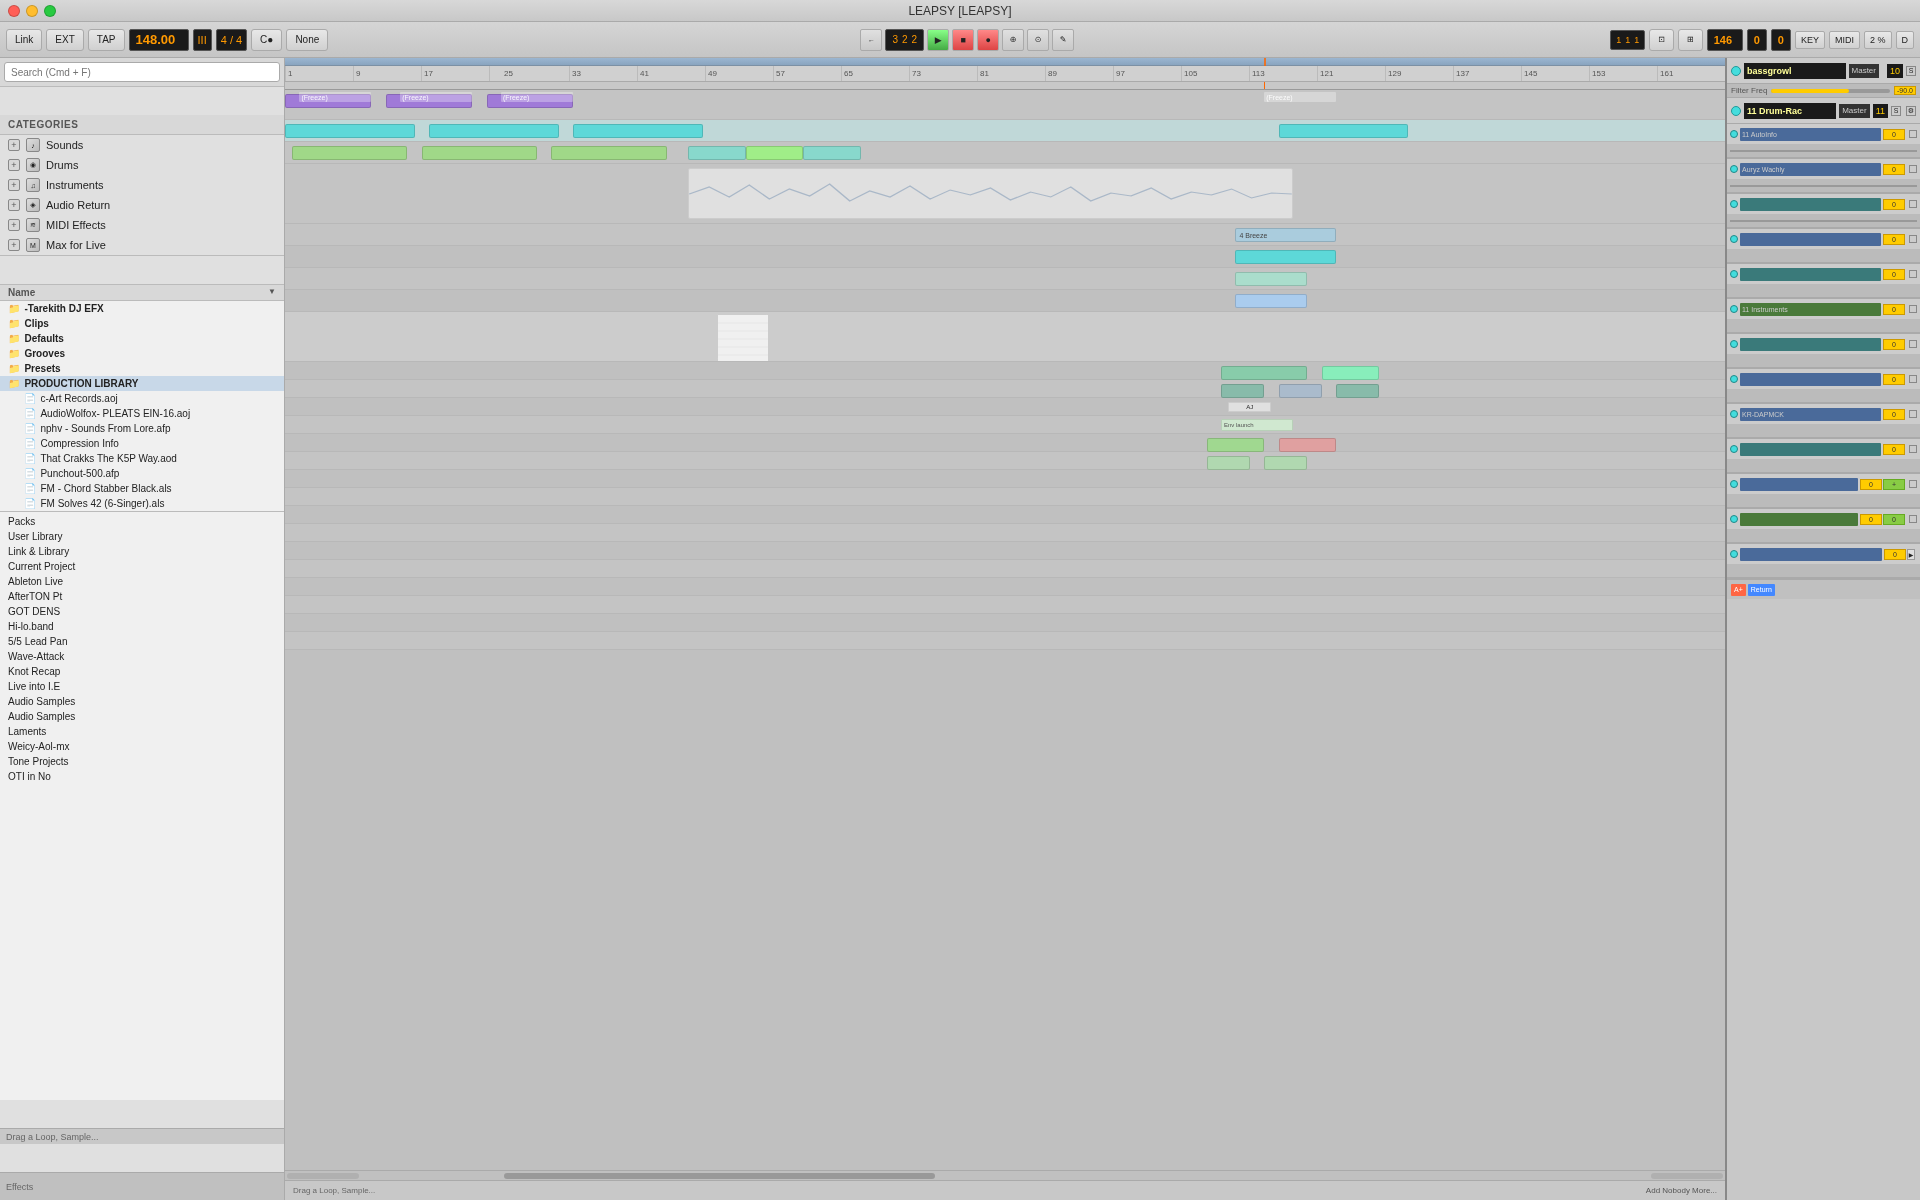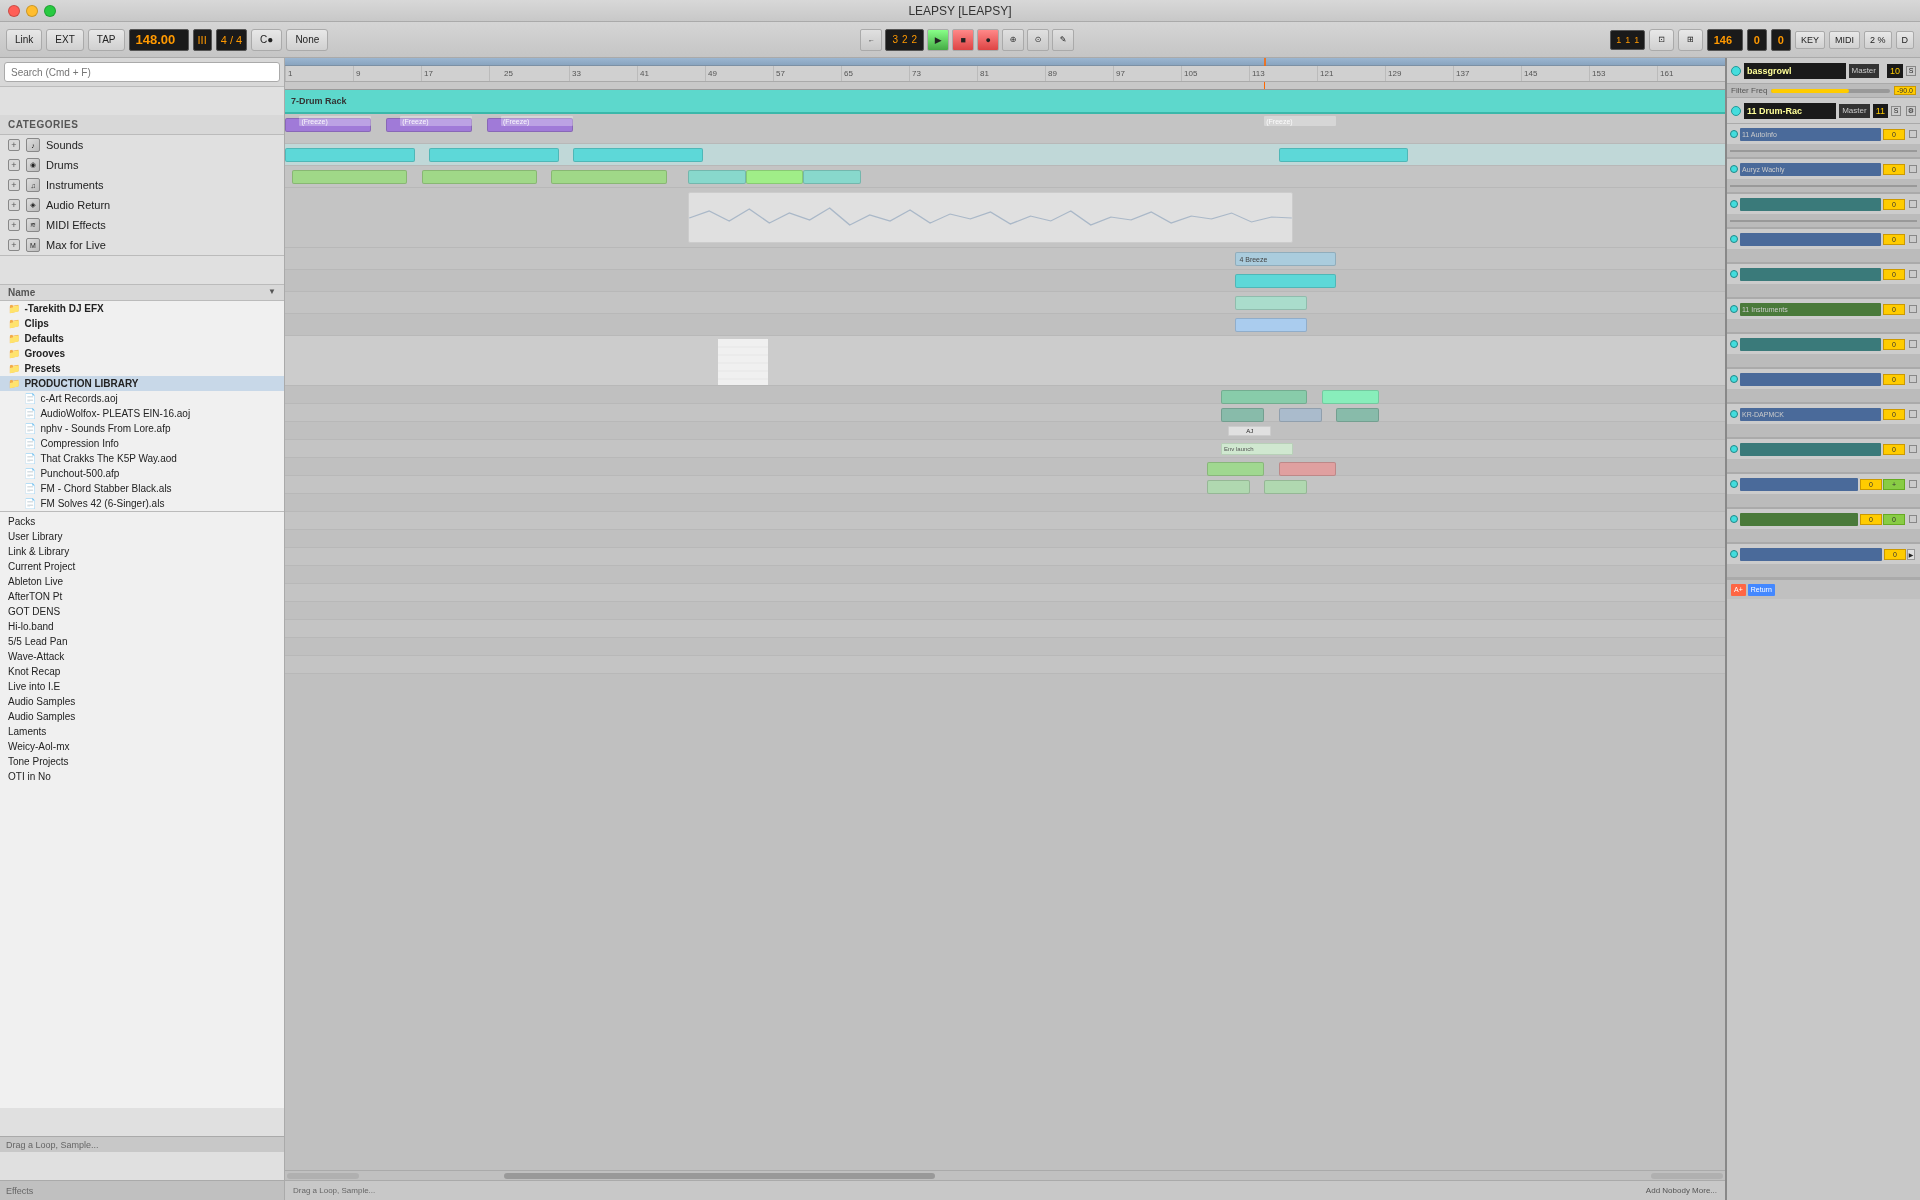--- a/index.html
+++ b/index.html
@@ -663,21 +663,21 @@
         <div class="file-item">
             <span>OTI in No</span>
           </div>
       </div>
     </div>
 
     <div class="status-bar" style="height:16px; background:#c8c8c8; border-top:1px solid #aaa; font-size:9px; color:#666; padding:0 6px;">
       <span>Drag a Loop, Sample...</span>
     </div>
 
-    <div style="height:20px; background:#c0c0c0; border-top:1px solid #aaa; display:flex; align-items:center; padding:0 6px; font-size:9px; color:#666;">
+    <div style="height:28px; background:#c0c0c0; border-top:1px solid #aaa; display:flex; align-items:center; padding:0 6px; font-size:9px; color:#666;">
       <span>Effects</span>
     </div>
   </div>
 
   <div class="arr-main">
 
     <div class="arr-top-ruler">
 
       <div style="height:8px; background:#b8c8d8; border-bottom:1px solid #999; position:relative; flex-shrink:0;">
         <div style="position:absolute; left:0; right:0; top:0; height:8px; background:linear-gradient(to bottom, #88aacc, #6688aa); opacity:0.6;"></div>
@@ -706,23 +706,20 @@
         <div class="arr-ruler-mark rm" style="width:4.76%;">145</div>
         <div class="arr-ruler-mark rm" style="width:4.76%;">153</div>
         <div class="arr-ruler-mark rm" style="width:4.76%;">161</div>
       </div>
 
       <div style="height:8px; background:#c8c8c8; position:relative; flex-shrink:0;">
         <div style="position:absolute; left:68%; width:1px; top:0; height:8px; background:#ff6600;"></div>
       </div>
     </div>
 
-    <div style="height:24px; background:#5dd8cc; border-bottom:2px solid #3ab8aa; display:flex; align-items:center; padding:0 6px; flex-shrink:0;">
-      <span style="font-size:9px; color:#333; font-weight:bold;">7-Drum Rack</span>
-    </div>
 
     <div class="arr-tracks-scroll">
 
       <div class="arr-track-row" style="height:30px;">
 
         <div class="ac purple" style="left:0%; width:6%;"></div>
         <div class="ac purple" style="left:7%; width:6%;"></div>
         <div class="ac purple" style="left:14%; width:6%;"></div>
         <div style="position:absolute; left:1%; width:5%; top:2px; height:10px; background:rgba(255,255,255,0.3); border-radius:1px; font-size:7px; color:rgba(255,255,255,0.9); display:flex; align-items:center; padding-left:2px;">(Freeze)</div>
         <div style="position:absolute; left:8%; width:5%; top:2px; height:10px; background:rgba(255,255,255,0.3); border-radius:1px; font-size:7px; color:rgba(255,255,255,0.9); display:flex; align-items:center; padding-left:2px;">(Freeze)</div>

